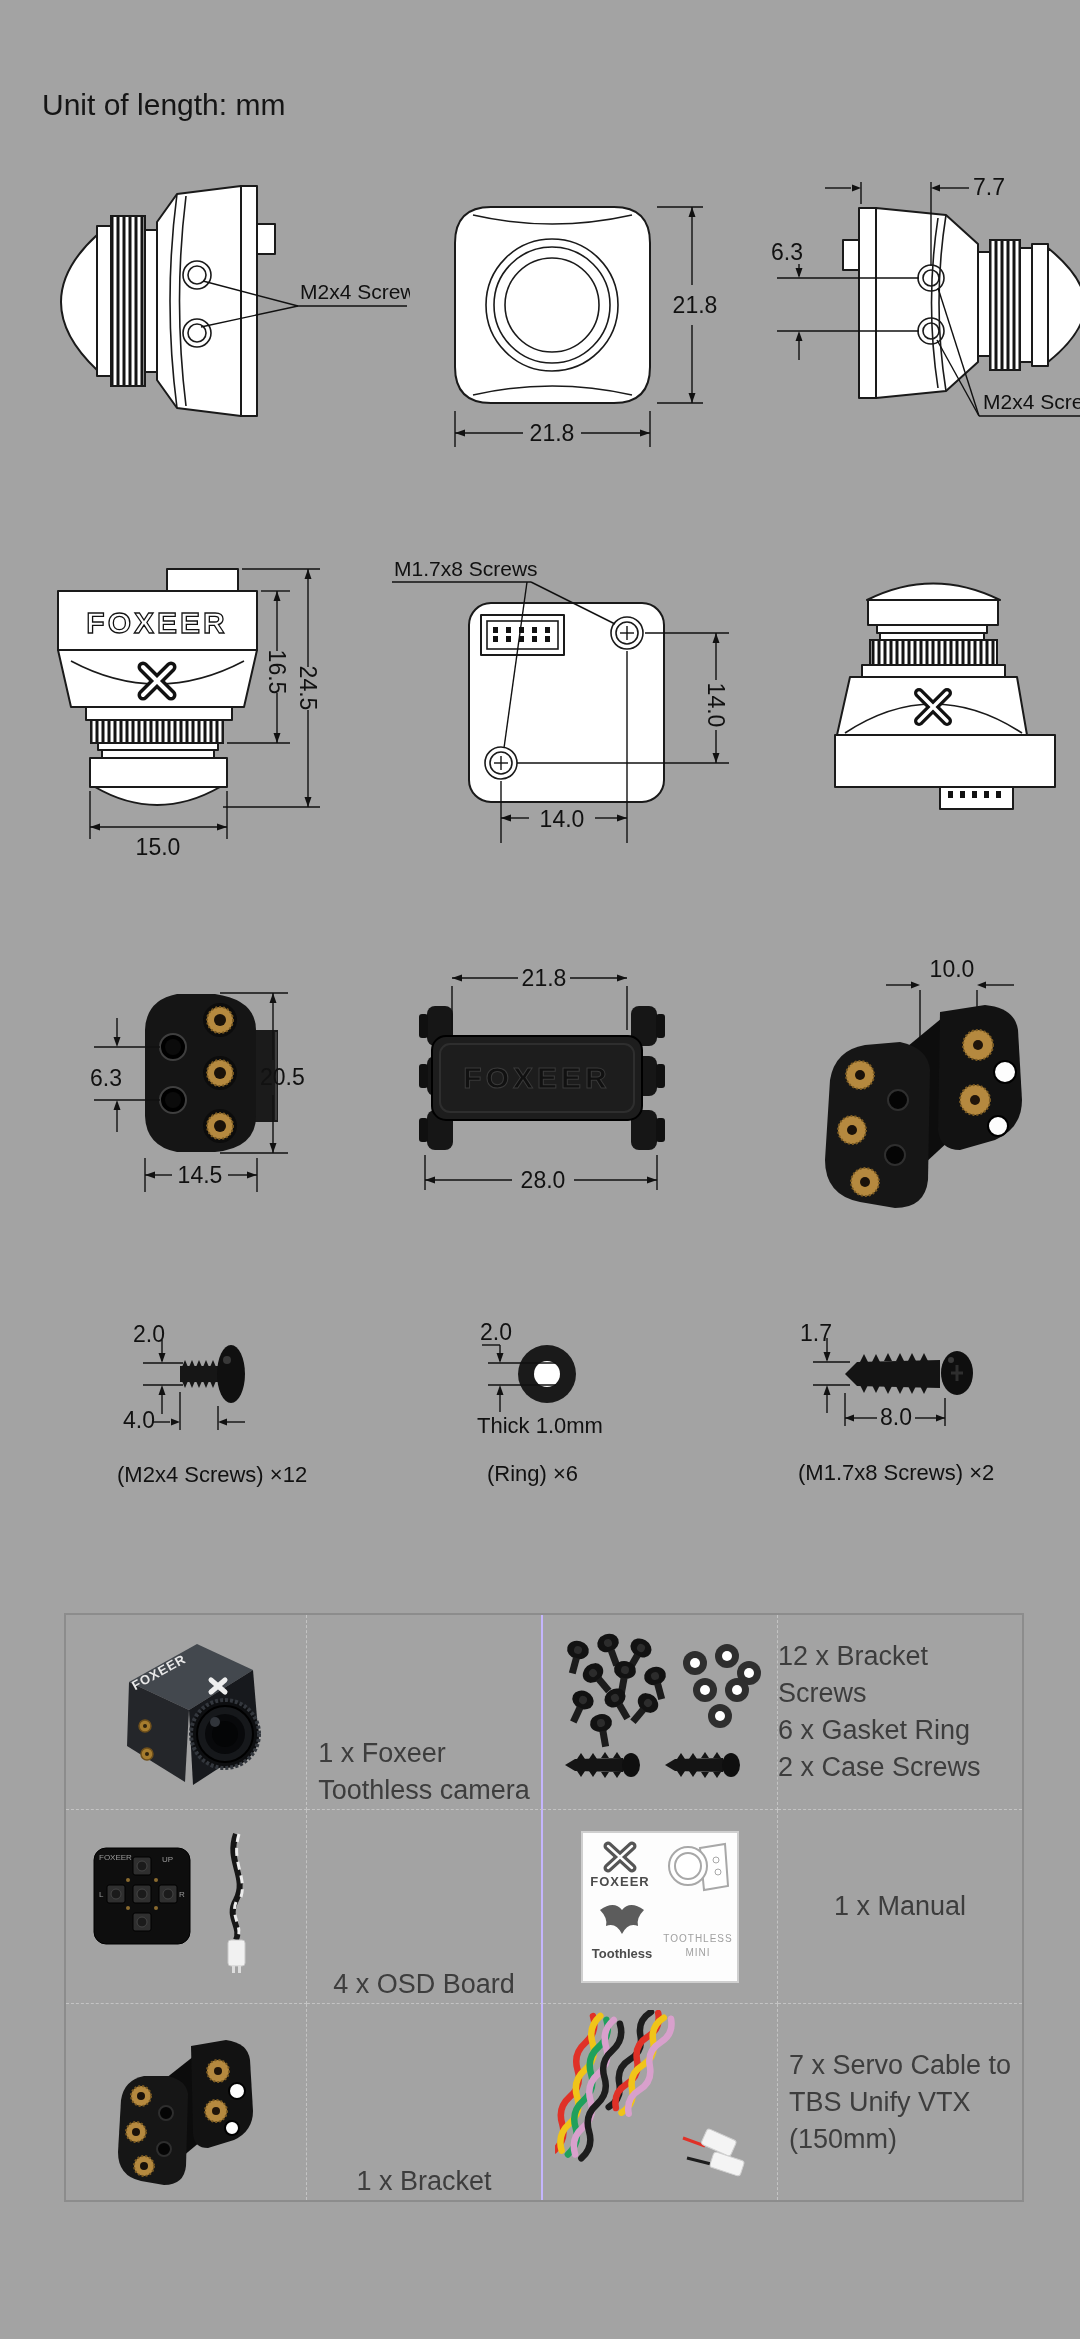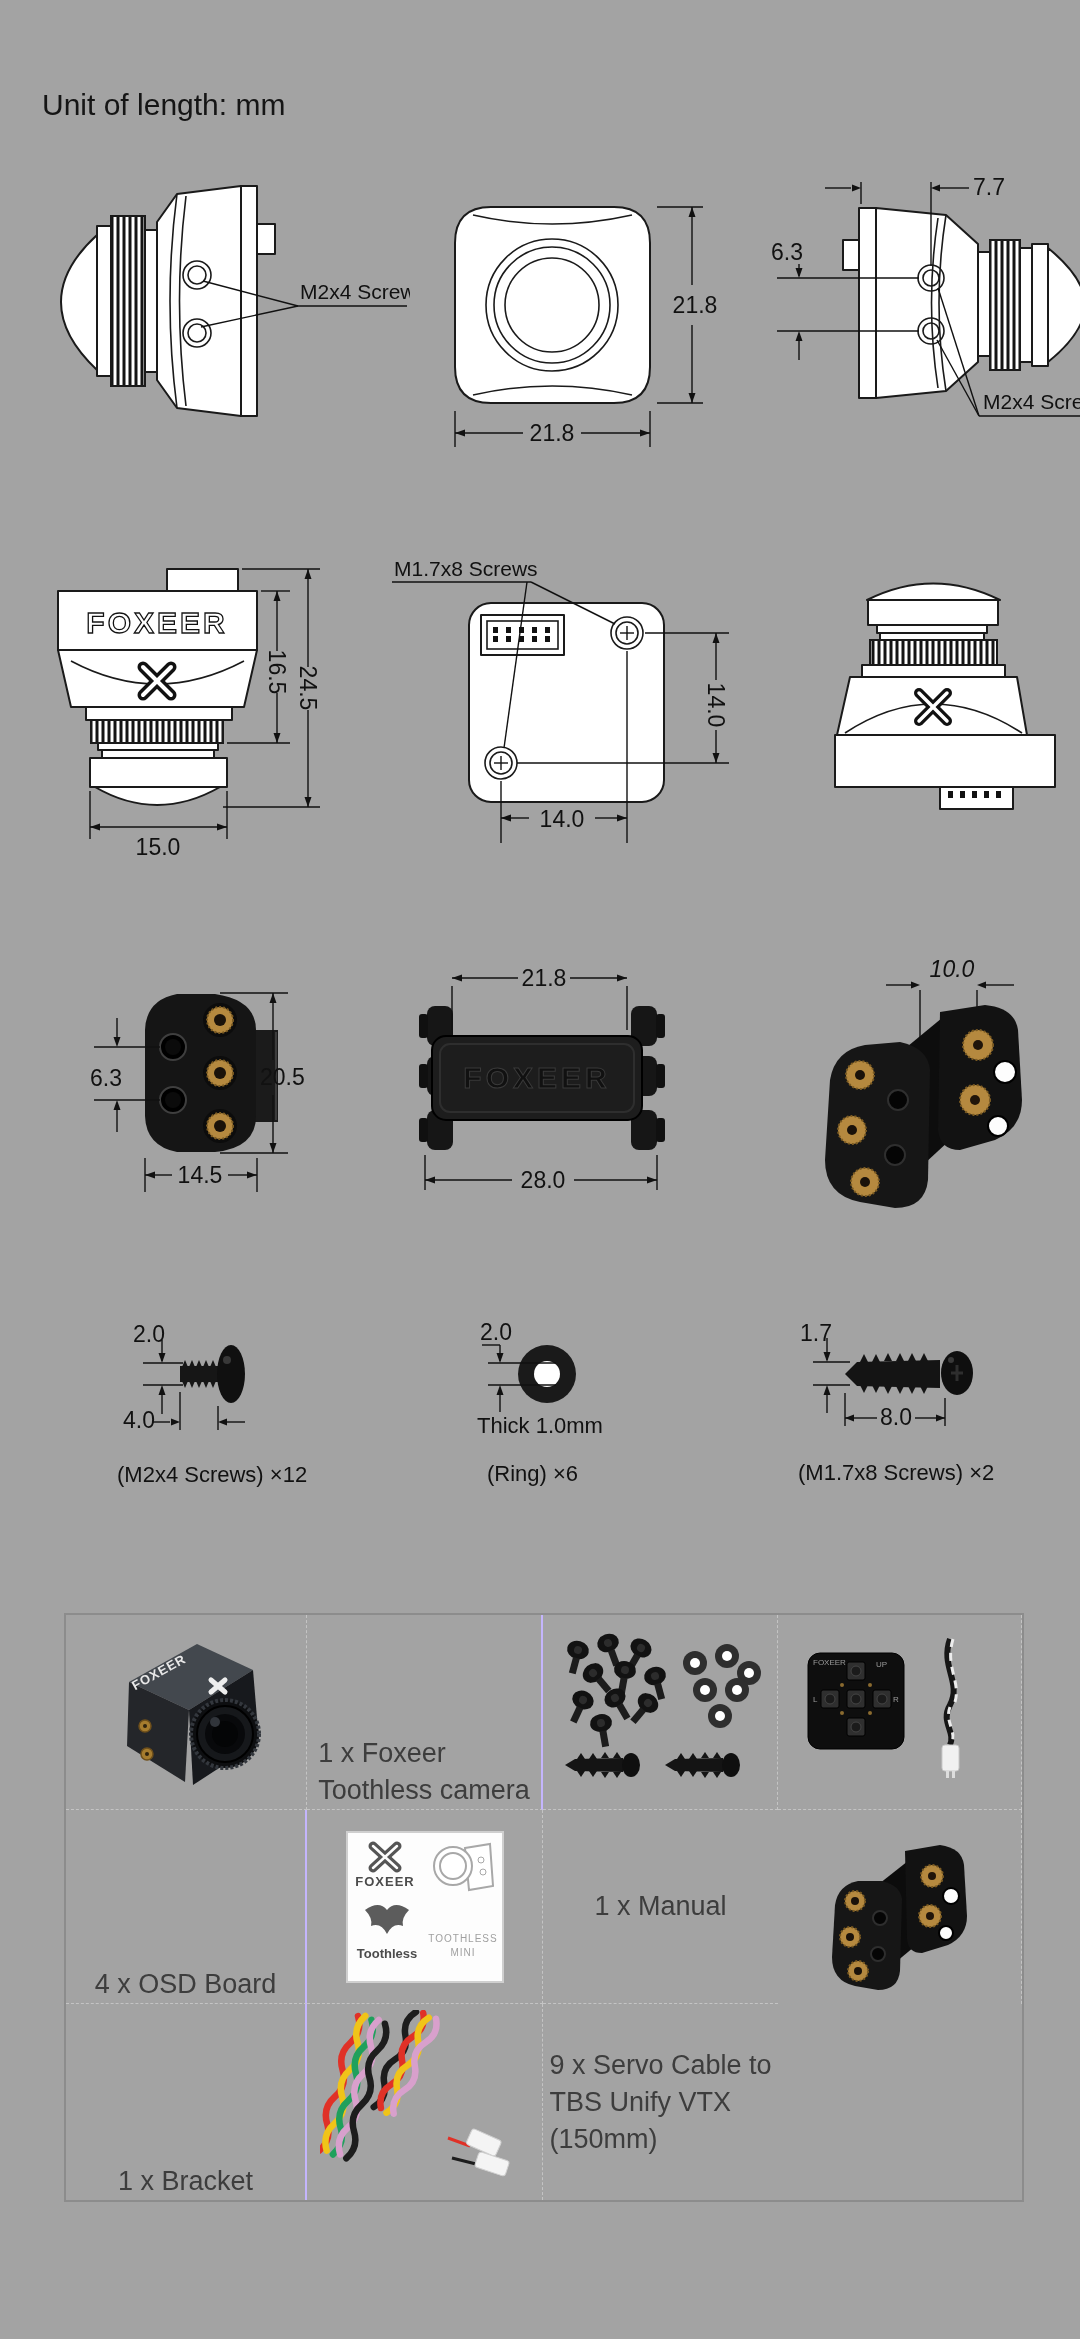--- a/index.html
+++ b/index.html
@@ -322,21 +322,21 @@
       <line class="dl" x1="25" y1="205" x2="25" y2="240"></line>
       <line class="dl" x1="257" y1="205" x2="257" y2="240"></line>
       <line class="dl" x1="25" y1="230" x2="112" y2="230"></line>
       <line class="dl" x1="174" y1="230" x2="257" y2="230"></line>
       <polygon class="ar" points="25,230 35,226.5 35,233.5"></polygon>
       <polygon class="ar" points="257,230 247,226.5 247,233.5"></polygon>
       <text class="dim mid" x="143" y="238">28.0</text>
     </svg>
   </figure>
 
-  <figure class="fig" style="left:790px;top:950px;width:290px;height:290px;font-style:italic;">
+  <figure class="fig" style="left:790px;top:950px;width:290px;height:290px;">
     <svg width="290" height="290" viewBox="0 0 290 290">
       <text class="dim mid" x="162" y="27">10.0</text>
       <line class="dl" x1="96" y1="35" x2="121" y2="35"></line>
       <polygon class="ar" points="130,35 121,31.5 121,38.5"></polygon>
       <polygon class="ar" points="187,35 196,31.5 196,38.5"></polygon>
       <line class="dl" x1="196" y1="35" x2="224" y2="35"></line>
       <line class="dl" x1="130" y1="40" x2="130" y2="175"></line>
       <line class="dl" x1="187" y1="40" x2="187" y2="130"></line>
       <polygon points="95,115 152,68 160,190 108,238" fill="#0d0d0d"></polygon>
       <path d="M150,62 L195,55 Q225,58 228,80 L232,150 Q232,178 205,190 L170,200 Q150,200 148,180 Z" fill="#121212"></path>
@@ -568,20 +568,27 @@
             <polygon points="48,2 52,-4 56,2" fill="#141414"></polygon>
           <polygon points="12,15 16,21 20,15" fill="#141414"></polygon>
             <polygon points="24,15 28,21 32,15" fill="#141414"></polygon>
             <polygon points="36,16 40,22 44,16" fill="#141414"></polygon>
             <polygon points="48,16 52,22 56,16" fill="#141414"></polygon>
           <ellipse cx="66" cy="9" rx="9" ry="12" fill="#0f0f0f"></ellipse>
         </g>
       </svg>
     </div>
 
+    <div class="cell rB">
+      <div class="lines">
+        <span>12 x Bracket Screws</span>
+        <span>6 x Gasket Ring</span>
+        <span>2 x Case Screws</span>
+      </div>
+    </div>
 
     <div class="cell cR rB">
       <svg width="200" height="150" viewBox="0 0 200 150">
         <rect x="8" y="16" width="96" height="96" rx="12" fill="#0e0e0e" stroke="#000"></rect>
         <g>
           <g transform="translate(56,34)">
               <rect x="-9" y="-9" width="18" height="18" rx="2" fill="#2f2f2f" stroke="#000"></rect>
               <circle r="5" fill="#1b1b1b" stroke="#454545"></circle>
             </g>
           <g transform="translate(30,62)">
@@ -700,20 +707,20 @@
         </g>
         <line x1="128" y1="128" x2="150" y2="136" stroke="#e03127" stroke-width="3"></line>
         <line x1="132" y1="148" x2="156" y2="154" stroke="#1d1d1d" stroke-width="3"></line>
         <rect x="148" y="124" width="32" height="17" rx="3" fill="#f4f4f4" stroke="#d0d0d0" transform="rotate(24 164 132)"></rect>
         <rect x="156" y="146" width="32" height="16" rx="3" fill="#f4f4f4" stroke="#d0d0d0" transform="rotate(18 172 154)"></rect>
       </svg>
     </div>
 
     <div class="cell">
       <div class="lines">
-        <span>9 x Servo Cable to</span>
+        <span>7 x Servo Cable to</span>
         <span>TBS Unify VTX</span>
         <span>(150mm)</span>
       </div>
     </div>
 
   </div>
 </div>
 
 </body></html>

